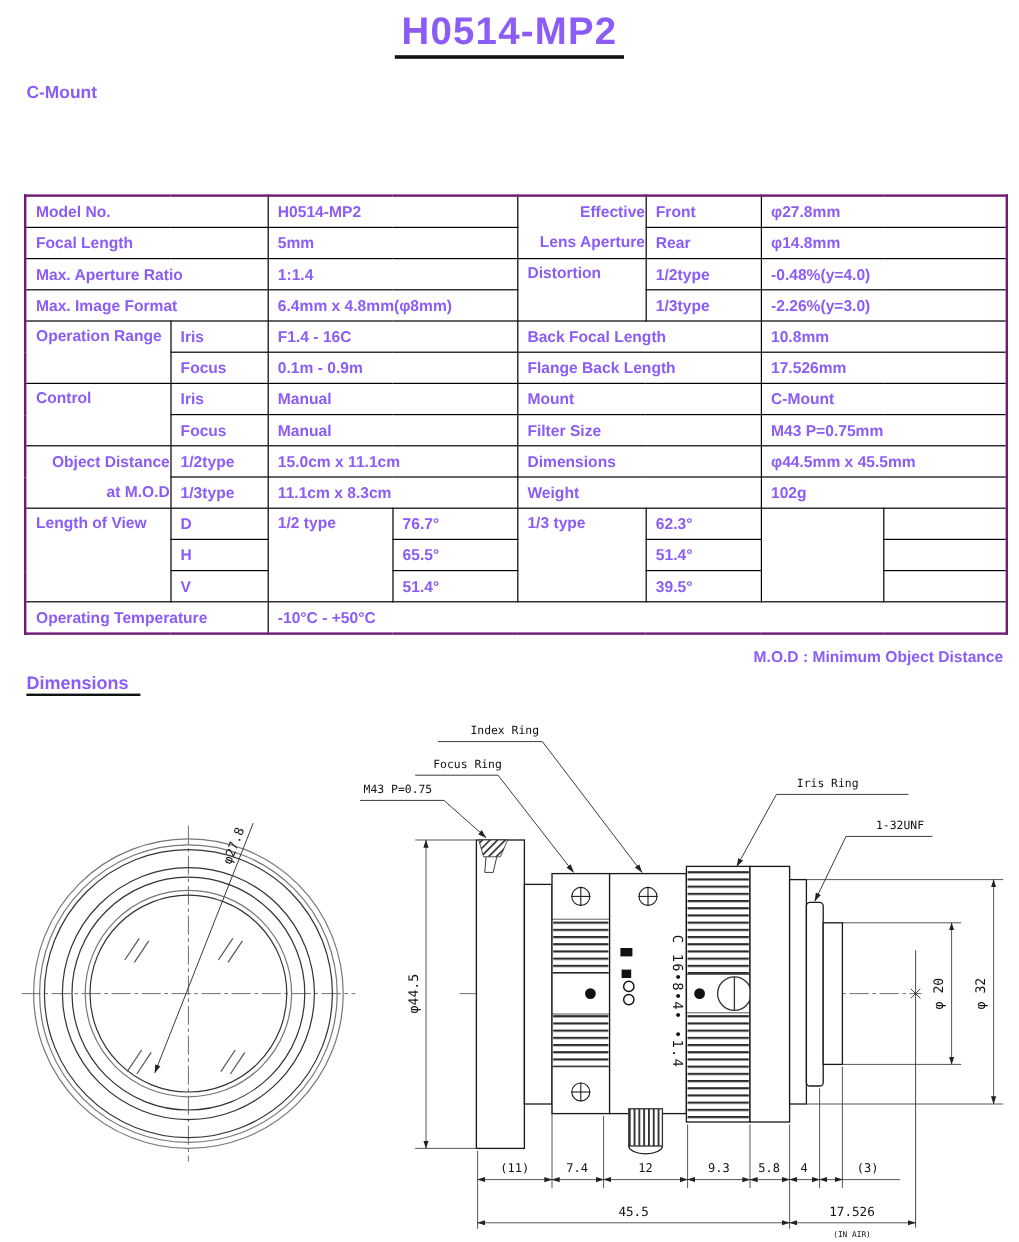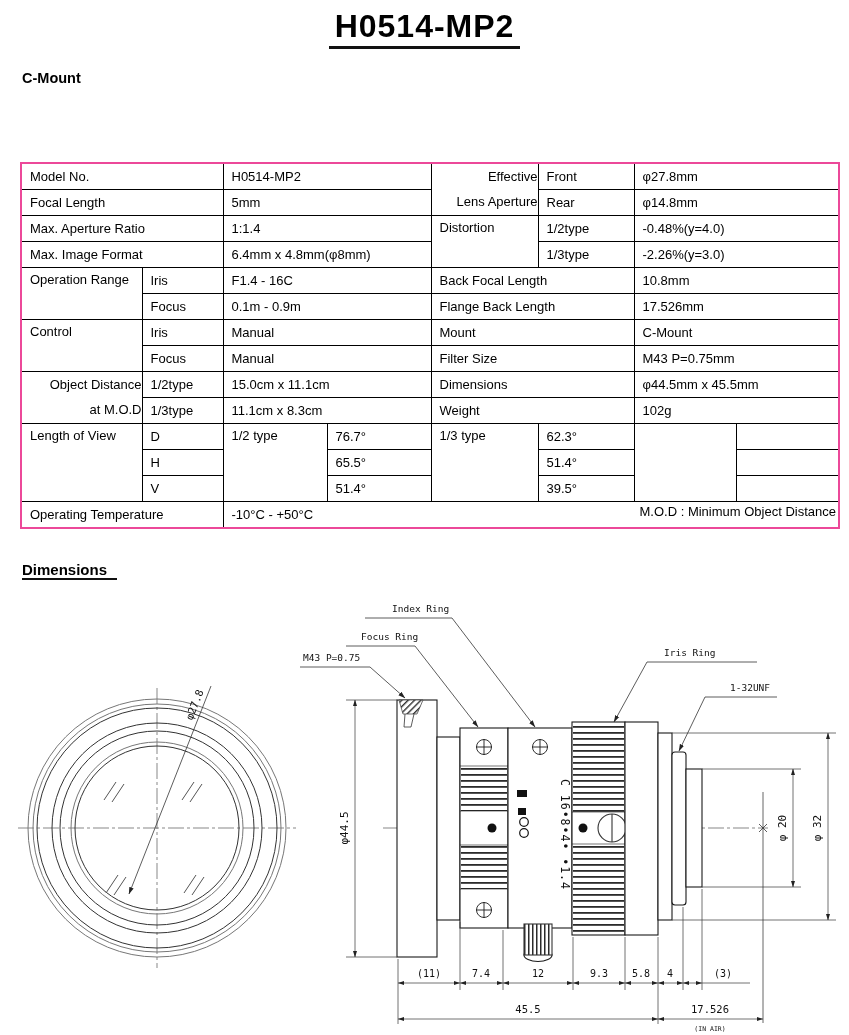--- a/index.html
+++ b/index.html
@@ -1,29 +1,29 @@
 <!DOCTYPE html>
 <html><head>
 <meta charset="utf-8">
 <style>
   html,body{margin:0;padding:0;background:#fff;}
   .page{position:relative;width:849px;height:1035px;background:#fff;overflow:hidden;
-        font-family:"Liberation Sans",sans-serif;color:#000000;}
+        font-family:"Liberation Sans",sans-serif;color:#8b5cf6;}
   .title-wrap{position:absolute;top:8px;left:0;width:100%;text-align:center;}
   .title{display:inline-block;font-size:32px;font-weight:bold;letter-spacing:1px;
          border-bottom:3px solid #111;padding:0 6px 1px 6px;}
   .subtitle{position:absolute;left:22px;top:65px;font-size:14.5px;font-weight:bold;line-height:27px;}
   table.spec{position:absolute;left:20px;top:162px;width:818px;border-collapse:collapse;
              table-layout:fixed;font-size:13px;}
-  table.spec{border:2px solid #ec4899;}
+  table.spec{border:2px solid #701a75;font-weight:bold;}
   table.spec td{border:1px solid #000;height:25px;padding:0 0 0 8px;overflow:hidden;
                 white-space:nowrap;vertical-align:middle;}
   table.spec td.vtop{vertical-align:top;line-height:24px;}
   table.spec .two-line div{height:25px;line-height:25px;text-align:right;}
-  .mod-note{position:absolute;right:13px;top:504px;font-size:13px;}
+  .mod-note{position:absolute;right:13px;top:540px;font-size:13px;font-weight:bold;}
   .dim-heading{position:absolute;left:22px;top:561px;font-size:15px;font-weight:bold;}
   .dim-heading span{border-bottom:2px solid #111;padding-right:10px;}
   svg.drawing{position:absolute;left:0;top:585px;}
   svg text{font-family:"DejaVu Sans Mono",monospace;fill:#111;}
 </style>
 </head>
 <body>
 
 <div class="page">
 

